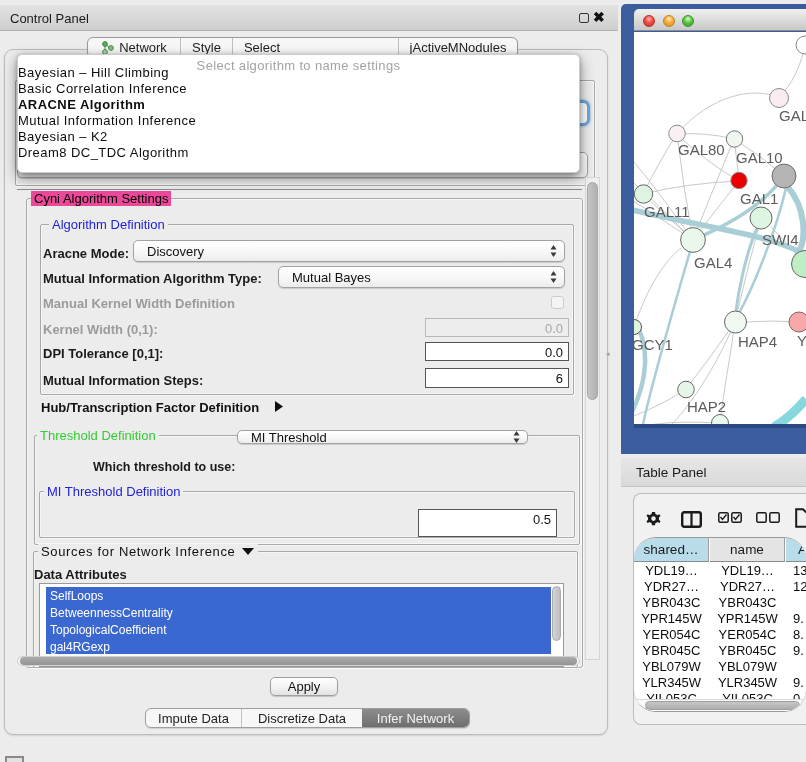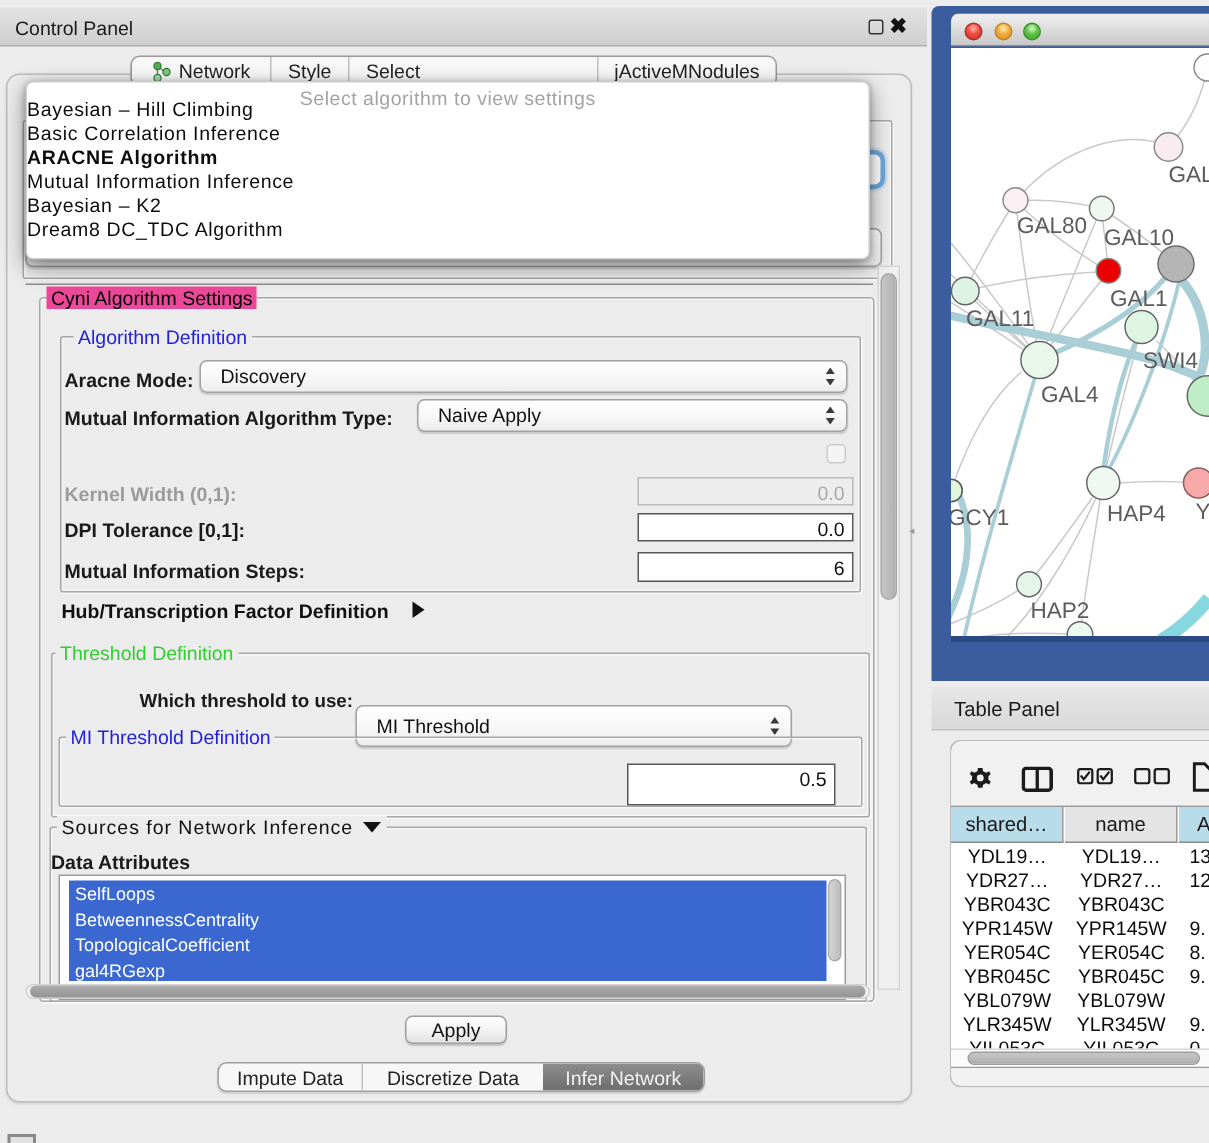--- a/index.html
+++ b/index.html
@@ -68,27 +68,28 @@
   <div class="combo" style="left:133px;top:240px;width:432px;height:22px;">
     <span class="ctext">Discovery</span>
     <svg class="arr" viewBox="0 0 7 12" width="7" height="12">
         <path d="M3.5 0 L6.5 4.4 L0.5 4.4 Z" fill="#3a3a3a"></path>
         <path d="M3.5 12 L6.5 7.6 L0.5 7.6 Z" fill="#3a3a3a"></path>
       </svg>
   </div>
 
   <div class="lbl abs" style="left:43px;top:271px;">Mutual Information Algorithm Type:</div>
   <div class="combo" style="left:278px;top:266px;width:287px;height:22px;">
-    <span class="ctext">Naive Apply</span>
+    <span class="ctext">Mutual Bayes</span>
     <svg class="arr" viewBox="0 0 7 12" width="7" height="12">
         <path d="M3.5 0 L6.5 4.4 L0.5 4.4 Z" fill="#3a3a3a"></path>
         <path d="M3.5 12 L6.5 7.6 L0.5 7.6 Z" fill="#3a3a3a"></path>
       </svg>
   </div>
 
+  <div class="lbl abs" style="left:43px;top:296px;color:#9b9b9b;">Manual Kernel Width Definition</div>
   <div class="abs" style="left:551px;top:296px;width:13px;height:13px;background:#f4f4f4;border:1px solid #cccccc;border-radius:3px;"></div>
 
   <div class="lbl abs" style="left:43px;top:322px;color:#9b9b9b;">Kernel Width (0,1):</div>
   <div class="tfield" style="left:425px;top:318px;width:144px;height:19px;background:#ededed;border:1px solid #b9b9b9;color:#a8a8a8;">0.0</div>
 
   <div class="lbl abs" style="left:43px;top:346px;">DPI Tolerance [0,1]:</div>
   <div class="tfield" style="left:425px;top:342px;width:144px;height:19px;">0.0</div>
 
   <div class="lbl abs" style="left:43px;top:373px;">Mutual Information Steps:</div>
   <div class="tfield" style="left:425px;top:368px;width:144px;height:20px;">6</div>
@@ -96,21 +97,21 @@
   <div class="abs" style="left:41px;top:400px;font-size:13px;font-weight:bold;color:#111;">Hub/Transcription Factor Definition</div>
   <svg class="abs" style="left:273px;top:400px;" width="12" height="13" viewBox="0 0 12 13">
       <path d="M2 1 L10 6.5 L2 12 Z" fill="#111"></path>
     </svg>
 
   <div class="grp" style="left:34px;top:435px;width:546px;height:110px;">
     <div class="gtitle" style="left:2px;color:#33cc33;">Threshold Definition</div>
   </div>
 
   <div class="lbl abs" style="left:93px;top:460px;font-size:12.5px;">Which threshold to use:</div>
-  <div class="combo" style="left:237px;top:470px;width:291px;height:28px;">
+  <div class="combo" style="left:237px;top:430px;width:291px;height:14px;">
     <span class="ctext">MI Threshold</span>
     <svg class="arr" viewBox="0 0 7 12" width="7" height="12">
         <path d="M3.5 0 L6.5 4.4 L0.5 4.4 Z" fill="#3a3a3a"></path>
         <path d="M3.5 12 L6.5 7.6 L0.5 7.6 Z" fill="#3a3a3a"></path>
       </svg>
   </div>
 
   <div class="grp" style="left:39px;top:491px;width:536px;height:47px;">
     <div class="gtitle" style="left:4px;color:#2222dd;">MI Threshold Definition</div>
   </div>
@@ -259,21 +260,21 @@
   <path d="M15.5 5 L17.5 7.5 L21.5 2.5" fill="none" stroke="#1b1b1b" stroke-width="1.4"></path>
 </svg>
 <svg class="abs" style="left:756px;top:512px;" width="24" height="11" viewBox="0 0 24 11">
   <rect x="0.8" y="0.8" width="9.4" height="9.4" rx="1.5" fill="none" stroke="#1b1b1b" stroke-width="1.5"></rect>
   <rect x="13.8" y="0.8" width="9.4" height="9.4" rx="1.5" fill="none" stroke="#1b1b1b" stroke-width="1.5"></rect>
 </svg>
 <svg class="abs" style="left:795px;top:508px;" width="14" height="20" viewBox="0 0 14 20">
   <path d="M1.2 1.2 L8 1.2 L12.8 6 L12.8 18.8 L1.2 18.8 Z" fill="none" stroke="#1b1b1b" stroke-width="2"></path>
 </svg>
 
-<div class="abs" style="left:634px;top:537px;width:172px;height:175px;background:#ffffff;border-top:1px solid #9a9a9a;border-bottom:1px solid #9a9a9a;overflow:hidden;">
+<div class="abs" style="left:634px;top:537px;width:172px;height:175px;background:#ffffff;border-top:1px solid #9a9a9a;border-bottom:1px solid #9a9a9a;overflow:hidden;border-radius:22px;">
 
   <div class="abs" style="left:0;top:0;width:75px;height:24px;background:#b9dcea;border-right:1px solid #9e9e9e;border-bottom:1px solid #8a8a8a;text-align:center;font-size:13.5px;color:#1a1a1a;padding-top:4px;">shared…</div>
   <div class="abs" style="left:76px;top:0;width:75px;height:24px;background:#e4e4e4;border-right:1px solid #9e9e9e;border-bottom:1px solid #8a8a8a;text-align:center;font-size:13.5px;color:#1a1a1a;padding-top:4px;">name</div>
   <div class="abs" style="left:152px;top:0;width:20px;height:24px;background:#b9dcea;border-bottom:1px solid #8a8a8a;font-size:13.5px;color:#1a1a1a;padding-top:4px;padding-left:12px;">A</div>
 
   <div class="abs" style="left:0;top:25px;width:172px;font-size:13px;color:#0d0d0d;">
     <div style="height:16px;position:relative;">
         <span style="position:absolute;left:0;width:75px;text-align:center;">YDL19…</span>
         <span style="position:absolute;left:76px;width:75px;text-align:center;">YDL19…</span>
         <span style="position:absolute;left:159px;">13</span>
@@ -318,21 +319,21 @@
         <span style="position:absolute;left:76px;width:75px;text-align:center;">YIL053C</span>
         <span style="position:absolute;left:159px;">0.</span>
       </div>
   </div>
 
   <div class="abs" style="left:0;top:161px;width:172px;height:13px;background:#fafafa;border-top:1px solid #d8d8d8;"></div>
   <div class="abs" style="left:11px;top:163px;width:155px;height:9px;background:linear-gradient(#c6c6c6,#aeaeae);border:1px solid #9e9e9e;border-radius:5px;"></div>
 </div>
 
 <div class="abs" style="left:17px;top:54px;width:563px;height:119px;background:#ffffff;border:1px solid #cccccc;border-radius:5px;box-shadow:0 5px 14px rgba(0,0,0,0.42), 0 1px 4px rgba(0,0,0,0.25);"></div>
-<div class="abs" style="left:17px;top:58px;width:563px;text-align:center;font-size:13px;color:#a3a3a3;letter-spacing:0.35px;">Select algorithm to view settings</div>
+<div class="abs" style="left:17px;top:58px;width:563px;text-align:center;font-size:13px;color:#a3a3a3;letter-spacing:0.35px;">Select algorithm to name settings</div>
 <div class="abs" style="left:18px;top:65px;font-size:13px;color:#0d0d0d;line-height:16px;letter-spacing:0.45px;">
   Bayesian – Hill Climbing<br>
   Basic Correlation Inference<br>
   <b>ARACNE Algorithm</b><br>
   Mutual Information Inference<br>
   Bayesian – K2<br>
   Dream8 DC_TDC Algorithm
 </div>
 
 </body></html>

